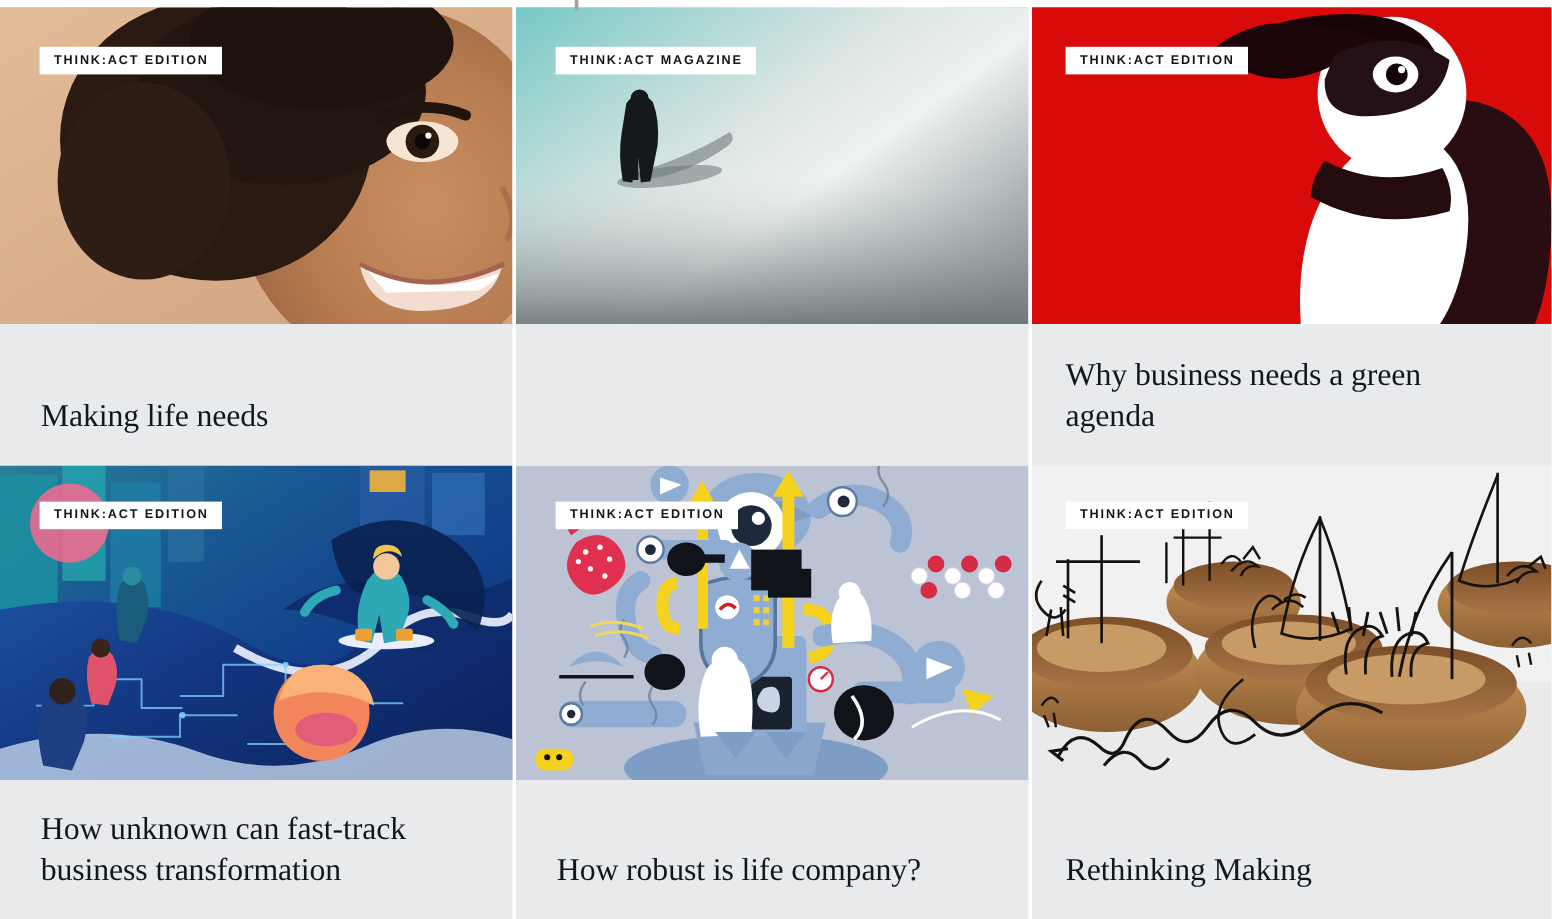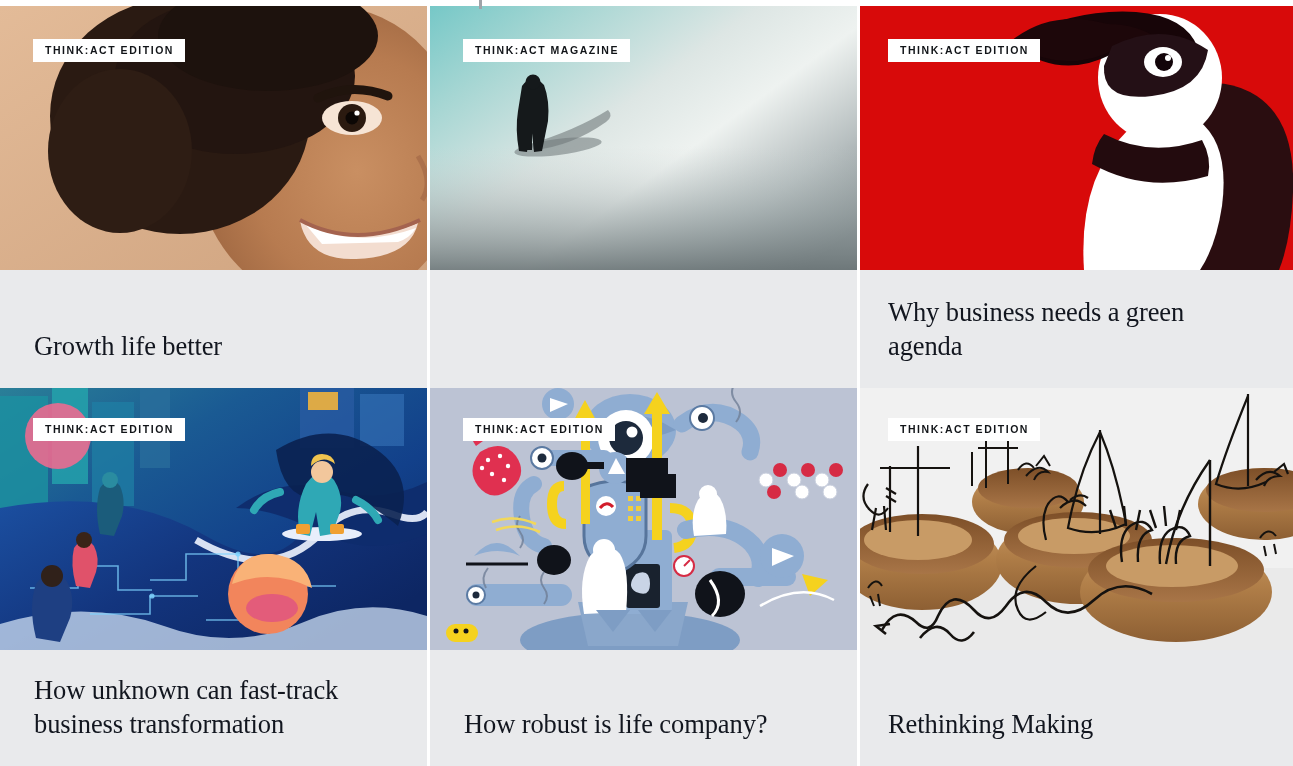--- a/index.html
+++ b/index.html
@@ -168,21 +168,21 @@
             <path d="M300 215 q55 28 118 2 q-8 34 -62 36 q-48 2 -56 -38 z" fill="#f3ddd0"></path>
             <path d="M306 219 q52 24 110 3 q-6 10 -18 14 l-76 2 z" fill="#ffffff"></path>
             <path d="M300 214 q56 30 120 0" stroke="#a4634f" stroke-width="4" fill="none"></path>
 
             <path d="M418 150 q16 26 4 44" stroke="#9c6243" stroke-width="5" fill="none" opacity="0.55"></path>
           </svg>
         </div>
         <div class="badge">THINK:ACT EDITION</div>
       </div>
       <div class="card-body">
-        <h2 class="card-title">Growth life better</h2>
+        <h2 class="card-title">Making life needs</h2>
       </div>
     </div>
 
     <div class="card card-2 row1">
       <div class="card-media">
         <div class="art art-fog">
           <svg viewBox="0 0 427 264" preserveAspectRatio="none" aria-hidden="true">
             <defs>
               <linearGradient id="fogbg" x1="0" y1="0" x2="1" y2="0.85">
                 <stop offset="0%" stop-color="#76c8c7"></stop>

